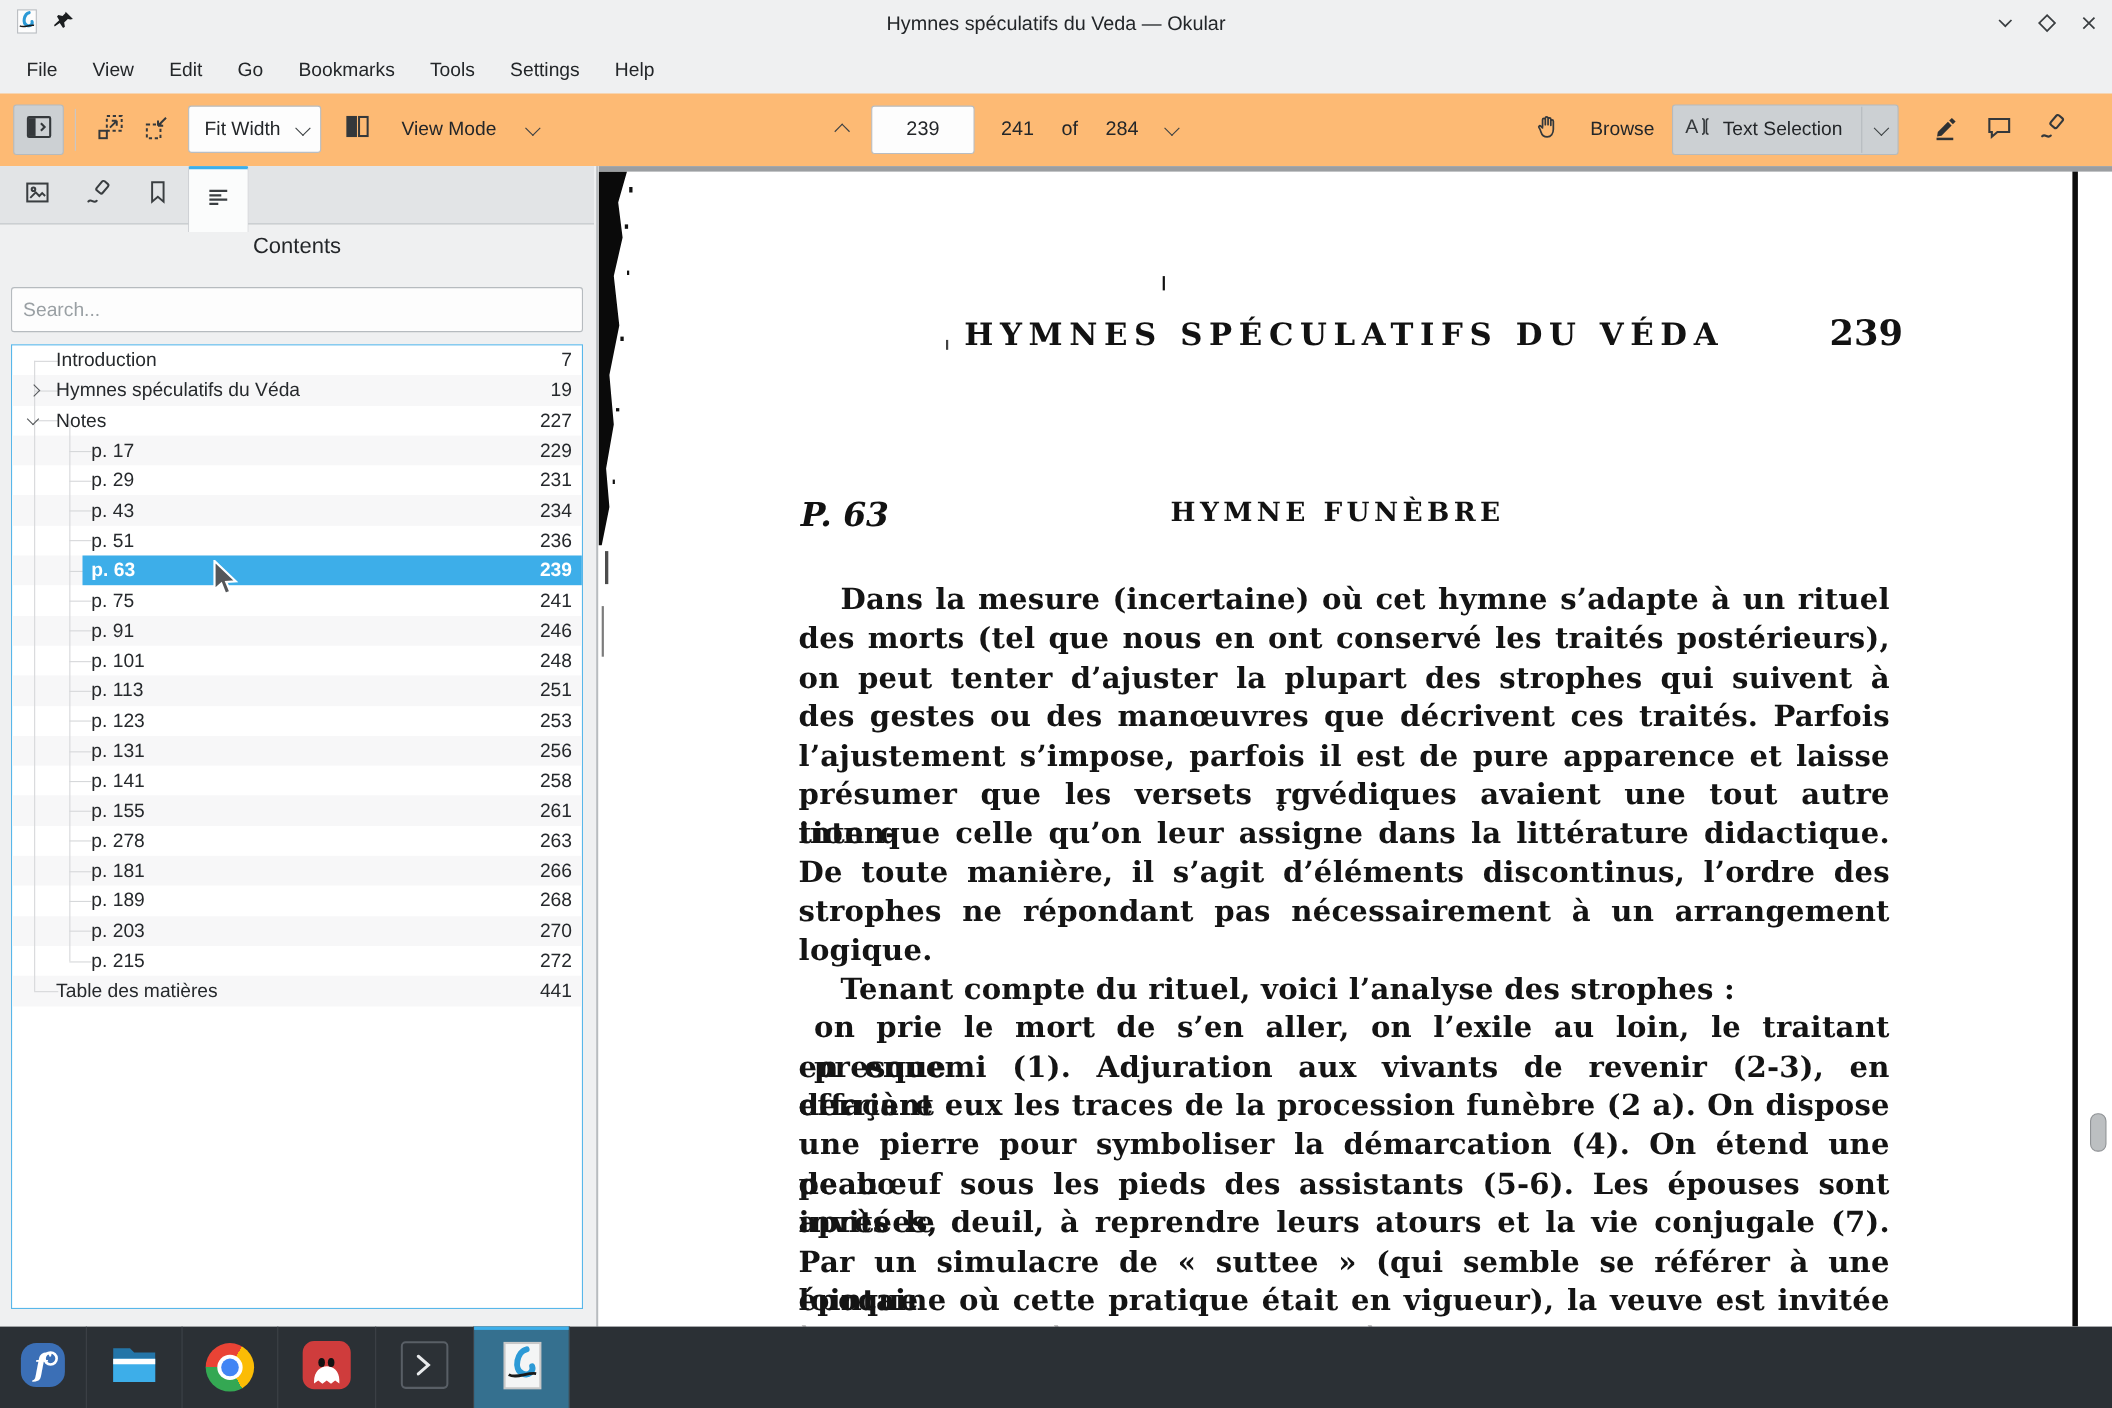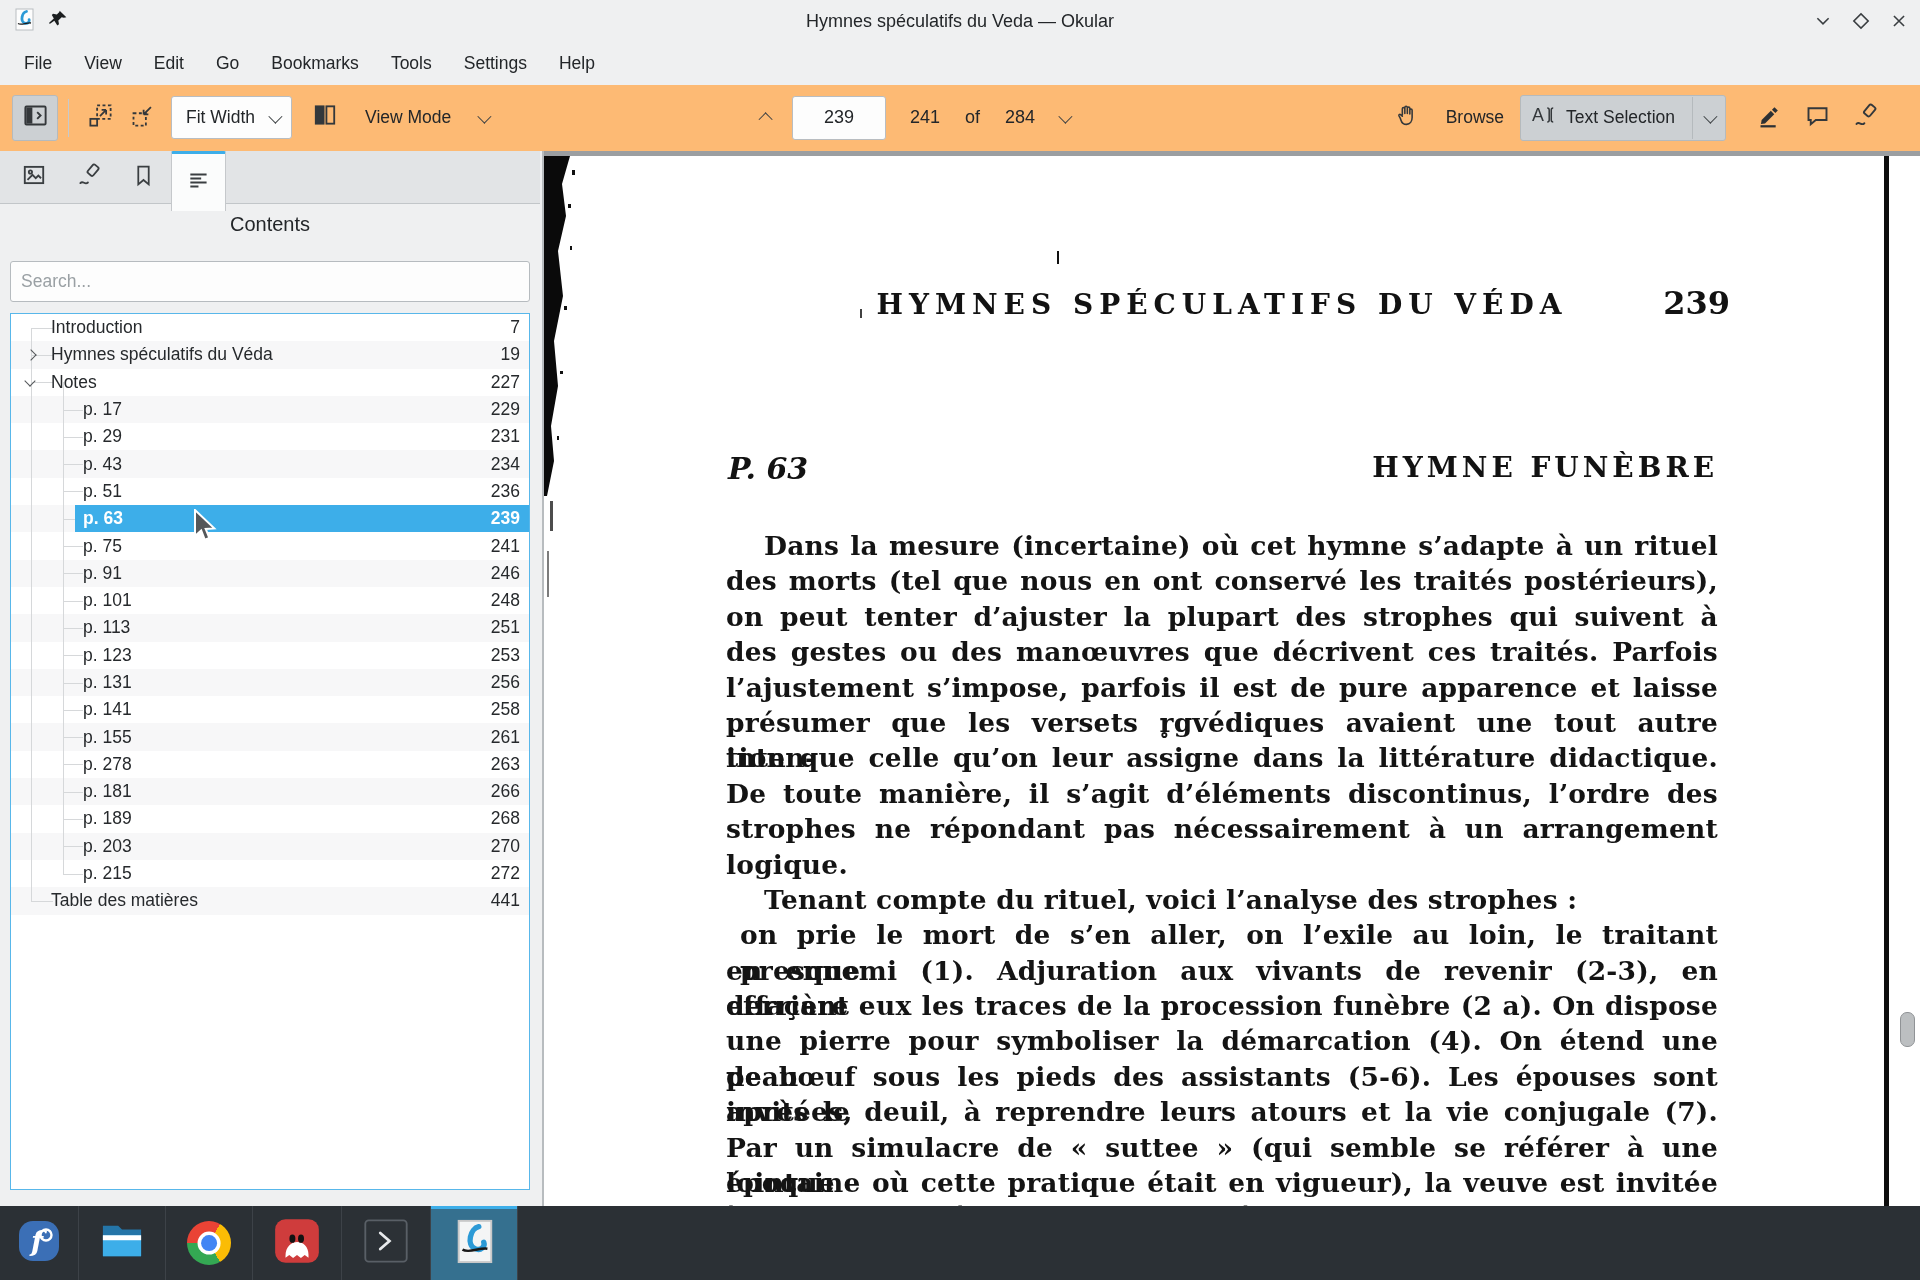--- a/index.html
+++ b/index.html
@@ -84,22 +84,22 @@
   #scan-edge-right{position:absolute;left:1340px;top:5px;width:5px;height:1050px;background:#0d0d0d;}
   .scanmark{position:absolute;background:#111;}
   #doc-header{position:absolute;left:182px;top:137px;width:992px;height:40px;}
   #doc-header-title{position:absolute;left:0;right:0;text-align:center;font-family:"DejaVu Serif",serif;
                     font-weight:700;font-size:28px;letter-spacing:6px;color:#121212;}
   #doc-header-page{position:absolute;right:-12px;top:-4px;font-family:"DejaVu Serif",serif;font-weight:700;
                    font-size:32px;color:#121212;}
   #doc-section{position:absolute;left:182px;top:300px;width:992px;height:46px;}
   #section-ref{position:absolute;left:2px;top:0;font-family:"DejaVu Serif",serif;font-style:italic;
                font-weight:700;font-size:30px;color:#121212;}
-  #section-title{position:absolute;left:0;right:0;text-align:right;font-family:"DejaVu Serif",serif;
-                 font-weight:700;font-size:28px;letter-spacing:4px;color:#121212;}
+  #section-title{position:absolute;left:0;right:12px;text-align:center;font-family:"DejaVu Serif",serif;
+                 font-weight:700;font-size:24px;letter-spacing:4px;color:#121212;}
   #doc-body{position:absolute;left:182px;top:377px;width:992px;height:678px;overflow:hidden;
             font-family:"DejaVu Serif",serif;font-weight:700;font-size:26.5px;color:#141414;}
   .bline{height:35.4px;line-height:35.4px;white-space:nowrap;letter-spacing:0.2px;}
   .bline.just{white-space:normal;text-align:justify;text-align-last:justify;}
   .bline.ind{padding-left:38px;}
   .bline.ind2{padding-left:14px;}
   #doc-scrollthumb{position:absolute;right:5px;top:861px;width:13px;height:33px;border-radius:7px;
                    background:#bcbfc1;border:1px solid #909396;}
 
   

